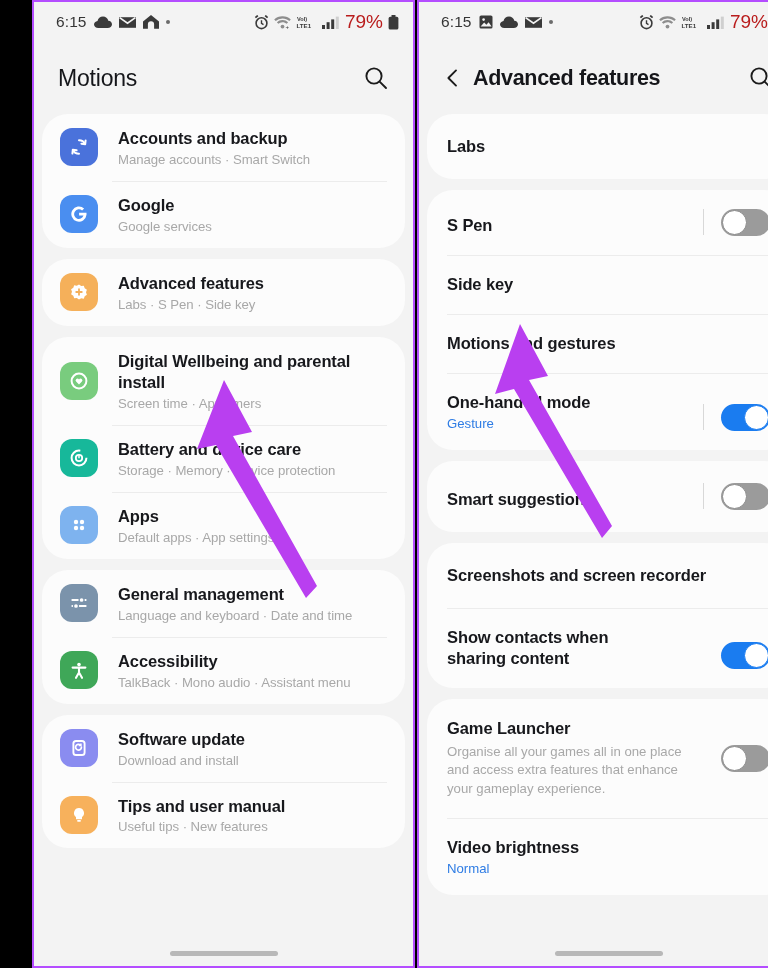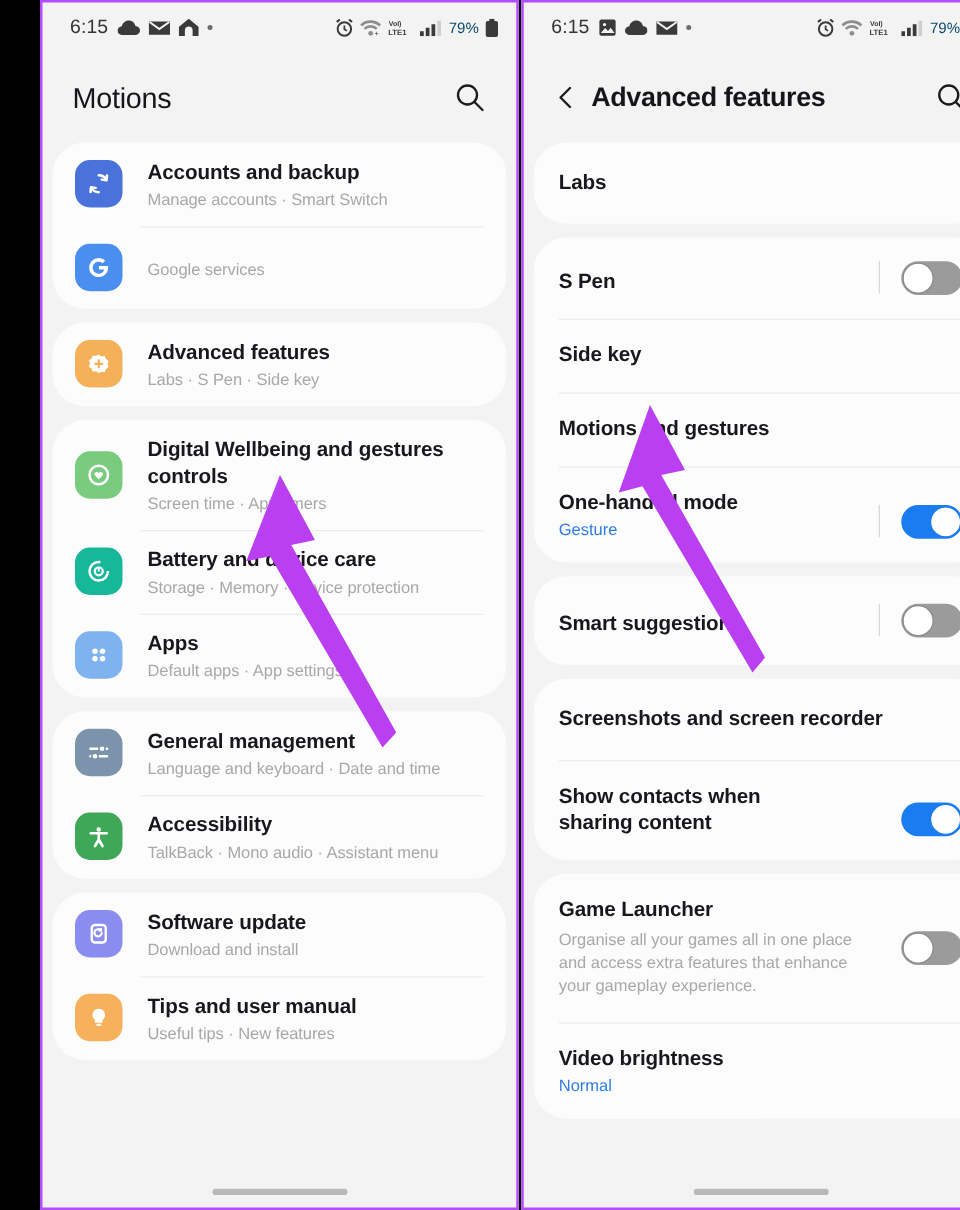--- a/index.html
+++ b/index.html
@@ -23,21 +23,21 @@
   .statusbar {
     height: 40px; display: flex; align-items: center;
     padding: 0 14px 0 22px; font-size: 15px; color: #3a3a3a;
     justify-content: space-between;
   }
   .sb-left { display: flex; align-items: center; gap: 7px; }
   .sb-right { display: flex; align-items: center; gap: 5px; }
   .sb-time { font-size: 15.5px; color: #353535; letter-spacing: .1px; }
   .sb-ico { display: inline-flex; align-items: center; }
   .dot { width: 4px; height: 4px; border-radius: 50%; background: #6b6b6b; display:inline-block; }
-  .pct { font-size: 12px; color: #0c4a6e; margin-left: 1px; }
+  .pct { font-size: 19px; color: #b91c1c; margin-left: 1px; }
 
   
   .header {
     height: 72px; display: flex; align-items: center;
     padding: 0 18px 0 24px;
   }
   .header.has-back { padding-left: 14px; }
   .title { font-size: 23px; color: #15161a; font-weight: 400; letter-spacing: -.2px; }
   .title.sub { font-size: 21.5px; font-weight: 700; letter-spacing: -.3px; }
   .spacer { flex: 1; }
@@ -200,20 +200,21 @@
           </span>
         </div>
         <div class="row">
           <span class="icon" style="background:#4a8ef0">
             <svg width="22" height="22" viewBox="0 0 22 22">
                 <path d="M11 3.4a7.6 7.6 0 1 0 7.4 9.2h-7.4V9.9h10a7.6 7.6 0 0 1-10 8.7" fill="none"></path>
                 <path d="M18.5 9.8h-7.4v2.8h4.4a4.8 4.8 0 1 1-1.4-5.1l2-2a7.6 7.6 0 1 0 2.4 6.3z" fill="#fff"></path>
               </svg>
           </span>
           <span class="texts">
+            <span class="rt" style="display:block">Google</span>
             <span class="rs" style="display:block">Google services</span>
           </span>
         </div>
       </div>
 
       <div class="card">
         <div class="row">
           <span class="icon" style="background:#f5b05a">
             <svg width="22" height="22" viewBox="0 0 22 22">
                 <path d="M11 3.6l2.2 1.5 2.6-.4.9 2.5 2.2 1.5-.9 2.5.9 2.5-2.2 1.5-.9 2.5-2.6-.4L11 18.4l-2.2-1.5-2.6.4-.9-2.5-2.2-1.5.9-2.5-.9-2.5 2.2-1.5.9-2.5 2.6.4z" fill="#fff"></path>
@@ -229,21 +230,21 @@
 
       <div class="card">
         <div class="row">
           <span class="icon" style="background:#79cc7e">
             <svg width="22" height="22" viewBox="0 0 22 22">
                 <circle cx="11" cy="11" r="7.4" fill="none" stroke="#fff" stroke-width="2"></circle>
                 <path d="M11 14.4l-2.7-2.6a1.8 1.8 0 1 1 2.7-2.3 1.8 1.8 0 1 1 2.7 2.3z" fill="#fff"></path>
               </svg>
           </span>
           <span class="texts">
-            <span class="rt" style="display:block;max-width:245px">Digital Wellbeing and gestures controls</span>
+            <span class="rt" style="display:block;max-width:245px">Digital Wellbeing and parental install</span>
             <span class="rs" style="display:block">Screen time  ·  App timers</span>
           </span>
         </div>
         <div class="row">
           <span class="icon" style="background:#17b89a">
             <svg width="22" height="22" viewBox="0 0 22 22">
                 <circle cx="11" cy="11" r="7.4" fill="none" stroke="#fff" stroke-width="2" stroke-dasharray="36 10"></circle>
                 <circle cx="11" cy="11" r="3.2" fill="none" stroke="#fff" stroke-width="1.8"></circle>
                 <path d="M11 8.6v2.6" stroke="#fff" stroke-width="1.5"></path>
               </svg>

